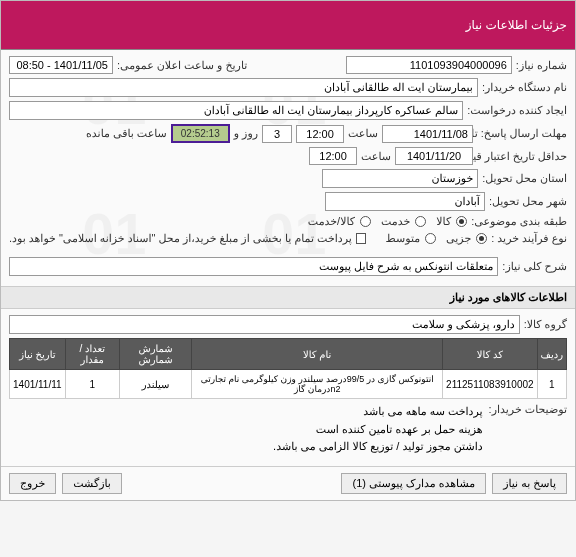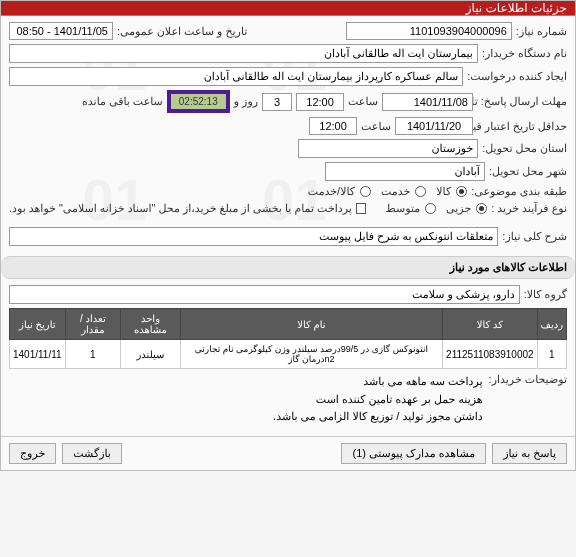--- a/index.html
+++ b/index.html
@@ -1,36 +1,36 @@
 <!DOCTYPE html>
 <html dir="rtl" lang="fa"><head>
 <meta charset="utf-8">
 <style>
 * { box-sizing: border-box; margin: 0; padding: 0; }
 body { font-family: Tahoma, Arial, sans-serif; font-size: 11px; background: #f5f5f5; direction: rtl; width: 576px; }
 .panel { border: 1px solid #bbb; background: #fafafa; }
-.panel-header { background: #b91c1c; color: #fff; padding: 0 8px; font-size: 12px; border-bottom: 1px solid #888; }
+.panel-header { background: #be185d; color: #fff; padding: 17px 8px; font-size: 12px; border-bottom: 1px solid #888; }
 .panel-body { padding: 6px 8px; background: #fafafa; position: relative; }
 .bgnum { position: absolute; font-size: 58px; color: rgba(0,0,0,0.04); font-weight: bold; z-index: 0; pointer-events: none; margin-left: 21px; }
 .bg1 { top: 20px; left: 60px; }
 .bg2 { top: 20px; left: 240px; }
 .bg3 { top: 150px; left: 60px; }
 .bg4 { top: 150px; left: 240px; }
 .row { display: flex; align-items: center; gap: 4px; margin-bottom: 4px; position: relative; z-index: 1; flex-wrap: nowrap; }
 .lbl { color: #333; white-space: nowrap; font-size: 11px; }
 .fld { background: #fff; border: 1px solid #999; padding: 2px 4px; font-size: 11px; min-height: 18px; display: inline-block; }
 .fld-wide { flex: 1; }
 .btn-small { background: #6a6a6a; color: #fff; border: 1px solid #555; padding: 2px 6px; font-size: 10px; cursor: pointer; }
-.chip-green { background: #b5cc8e; color: #333; border: 4px solid #4c1d95; padding: 2px 8px; font-size: 10px; }
+.chip-green { background: #b5cc8e; color: #333; border: 2px solid #4c1d95; padding: 2px 8px; font-size: 10px; }
 .radio-group { display: flex; gap: 10px; align-items: center; }
 .radio-item { display: flex; align-items: center; gap: 5px; }
 .radio-dot { width: 11px; height: 11px; border: 1px solid #555; border-radius: 50%; background: #fff; display: inline-block; position: relative; }
 .radio-dot.checked::after { content: ""; position: absolute; width: 5px; height: 5px; background: #333; border-radius: 50%; top: 2px; right: 2px; }
 .checkbox { width: 11px; height: 11px; border: 1px solid #555; background: #fff; display: inline-block; }
-.section-title { background: #e8e8e8; padding: 4px 8px; font-weight: bold; font-size: 11px; border-top: 1px solid #ccc; border-bottom: 1px solid #ccc; border-radius: 9px; }
+.section-title { background: #e8e8e8; padding: 4px 8px; font-weight: bold; font-size: 11px; border-top: 1px solid #ccc; border-bottom: 1px solid #ccc; }
 .long-field { width: 100%; background: #fff; border: 1px solid #999; padding: 2px 4px; font-size: 11px; min-height: 18px; }
 table.data { width: 100%; border-collapse: collapse; font-size: 10px; }
 table.data th { background: #5a5a5a; color: #fff; padding: 4px 3px; border: 1px solid #444; font-weight: normal; }
 table.data td { background: #fff; padding: 4px 3px; border: 1px solid #ccc; text-align: center; }
 .footer-btns { display: flex; gap: 6px; padding: 6px 8px; border-top: 1px solid #ccc; background: #fafafa; }
 .btn { background: #eee; border: 1px solid #aaa; padding: 3px 10px; font-size: 11px; cursor: pointer; }
 .desc-row { display: flex; align-items: flex-start; gap: 6px; padding: 4px 0; }
 .desc-text { line-height: 1.6; font-size: 11px; }
 .spacer { flex: 1; }
 </style>
@@ -76,21 +76,21 @@
 
     <div class="row">
       <span class="lbl" style="width:90px">حداقل تاریخ اعتبار قیمت: تا تاریخ:</span>
       <span class="fld" style="width:78px;text-align:center">1401/11/20</span>
       <span class="lbl">ساعت</span>
       <span class="fld" style="width:48px;text-align:center">12:00</span>
     </div>
 
     <div class="row">
       <span class="lbl">استان محل تحویل:</span>
-      <span class="fld" style="width:180px">خوزستان</span>
+      <span class="fld" style="width:156px">خوزستان</span>
     </div>
 
     <div class="row">
       <span class="lbl">شهر محل تحویل:</span>
       <span class="fld" style="width:160px">آبادان</span>
     </div>
 
     <div class="row">
       <span class="lbl">طبقه بندی موضوعی:</span>
       <div class="radio-group">
@@ -141,21 +141,21 @@
       <span class="lbl">گروه کالا:</span>
       <span class="fld fld-wide">دارو، پزشکی و سلامت</span>
     </div>
 
     <table class="data">
       <thead>
         <tr>
           <th>ردیف</th>
           <th>کد کالا</th>
           <th>نام کالا</th>
-          <th>واحد مشاهده</th>
+          <th>شمارش شمارش</th>
           <th>تعداد / مقدار</th>
           <th>تاریخ نیاز</th>
         </tr>
       </thead>
       <tbody>
         <tr>
           <td>1</td>
           <td>2112511083910002</td>
           <td style="font-size:9px">انتونوکس گازی در 99/5درصد سیلندر وزن کیلوگرمی نام تجارتی n2درمان گاز</td>
           <td>سیلندر</td>

